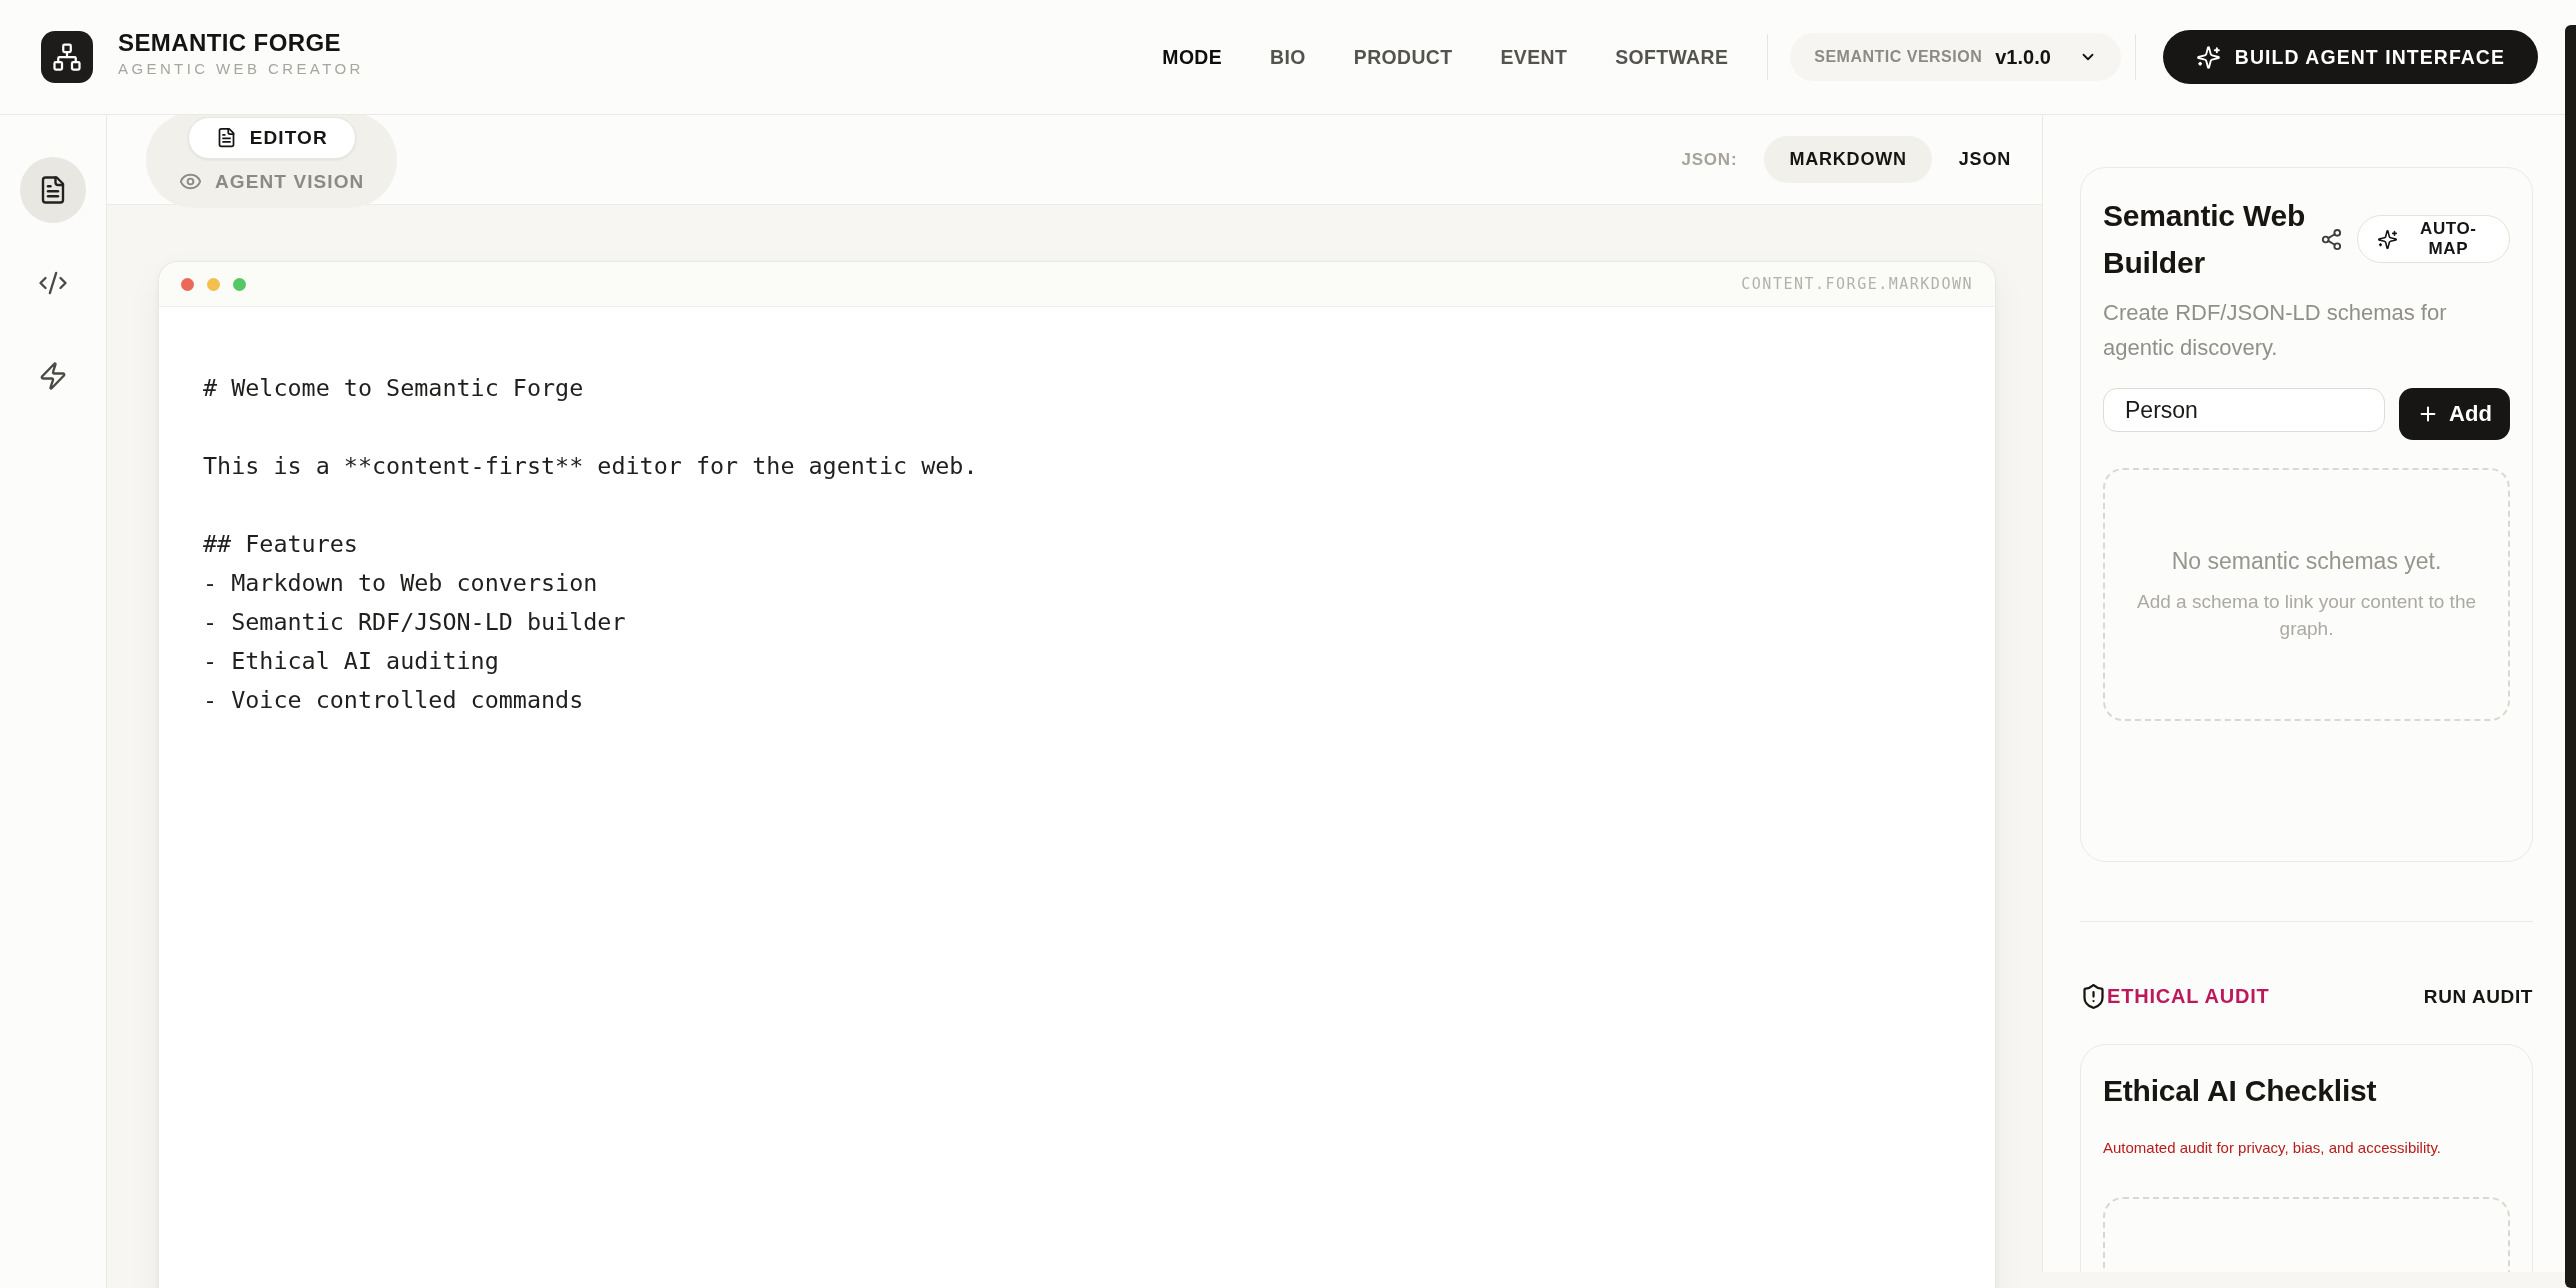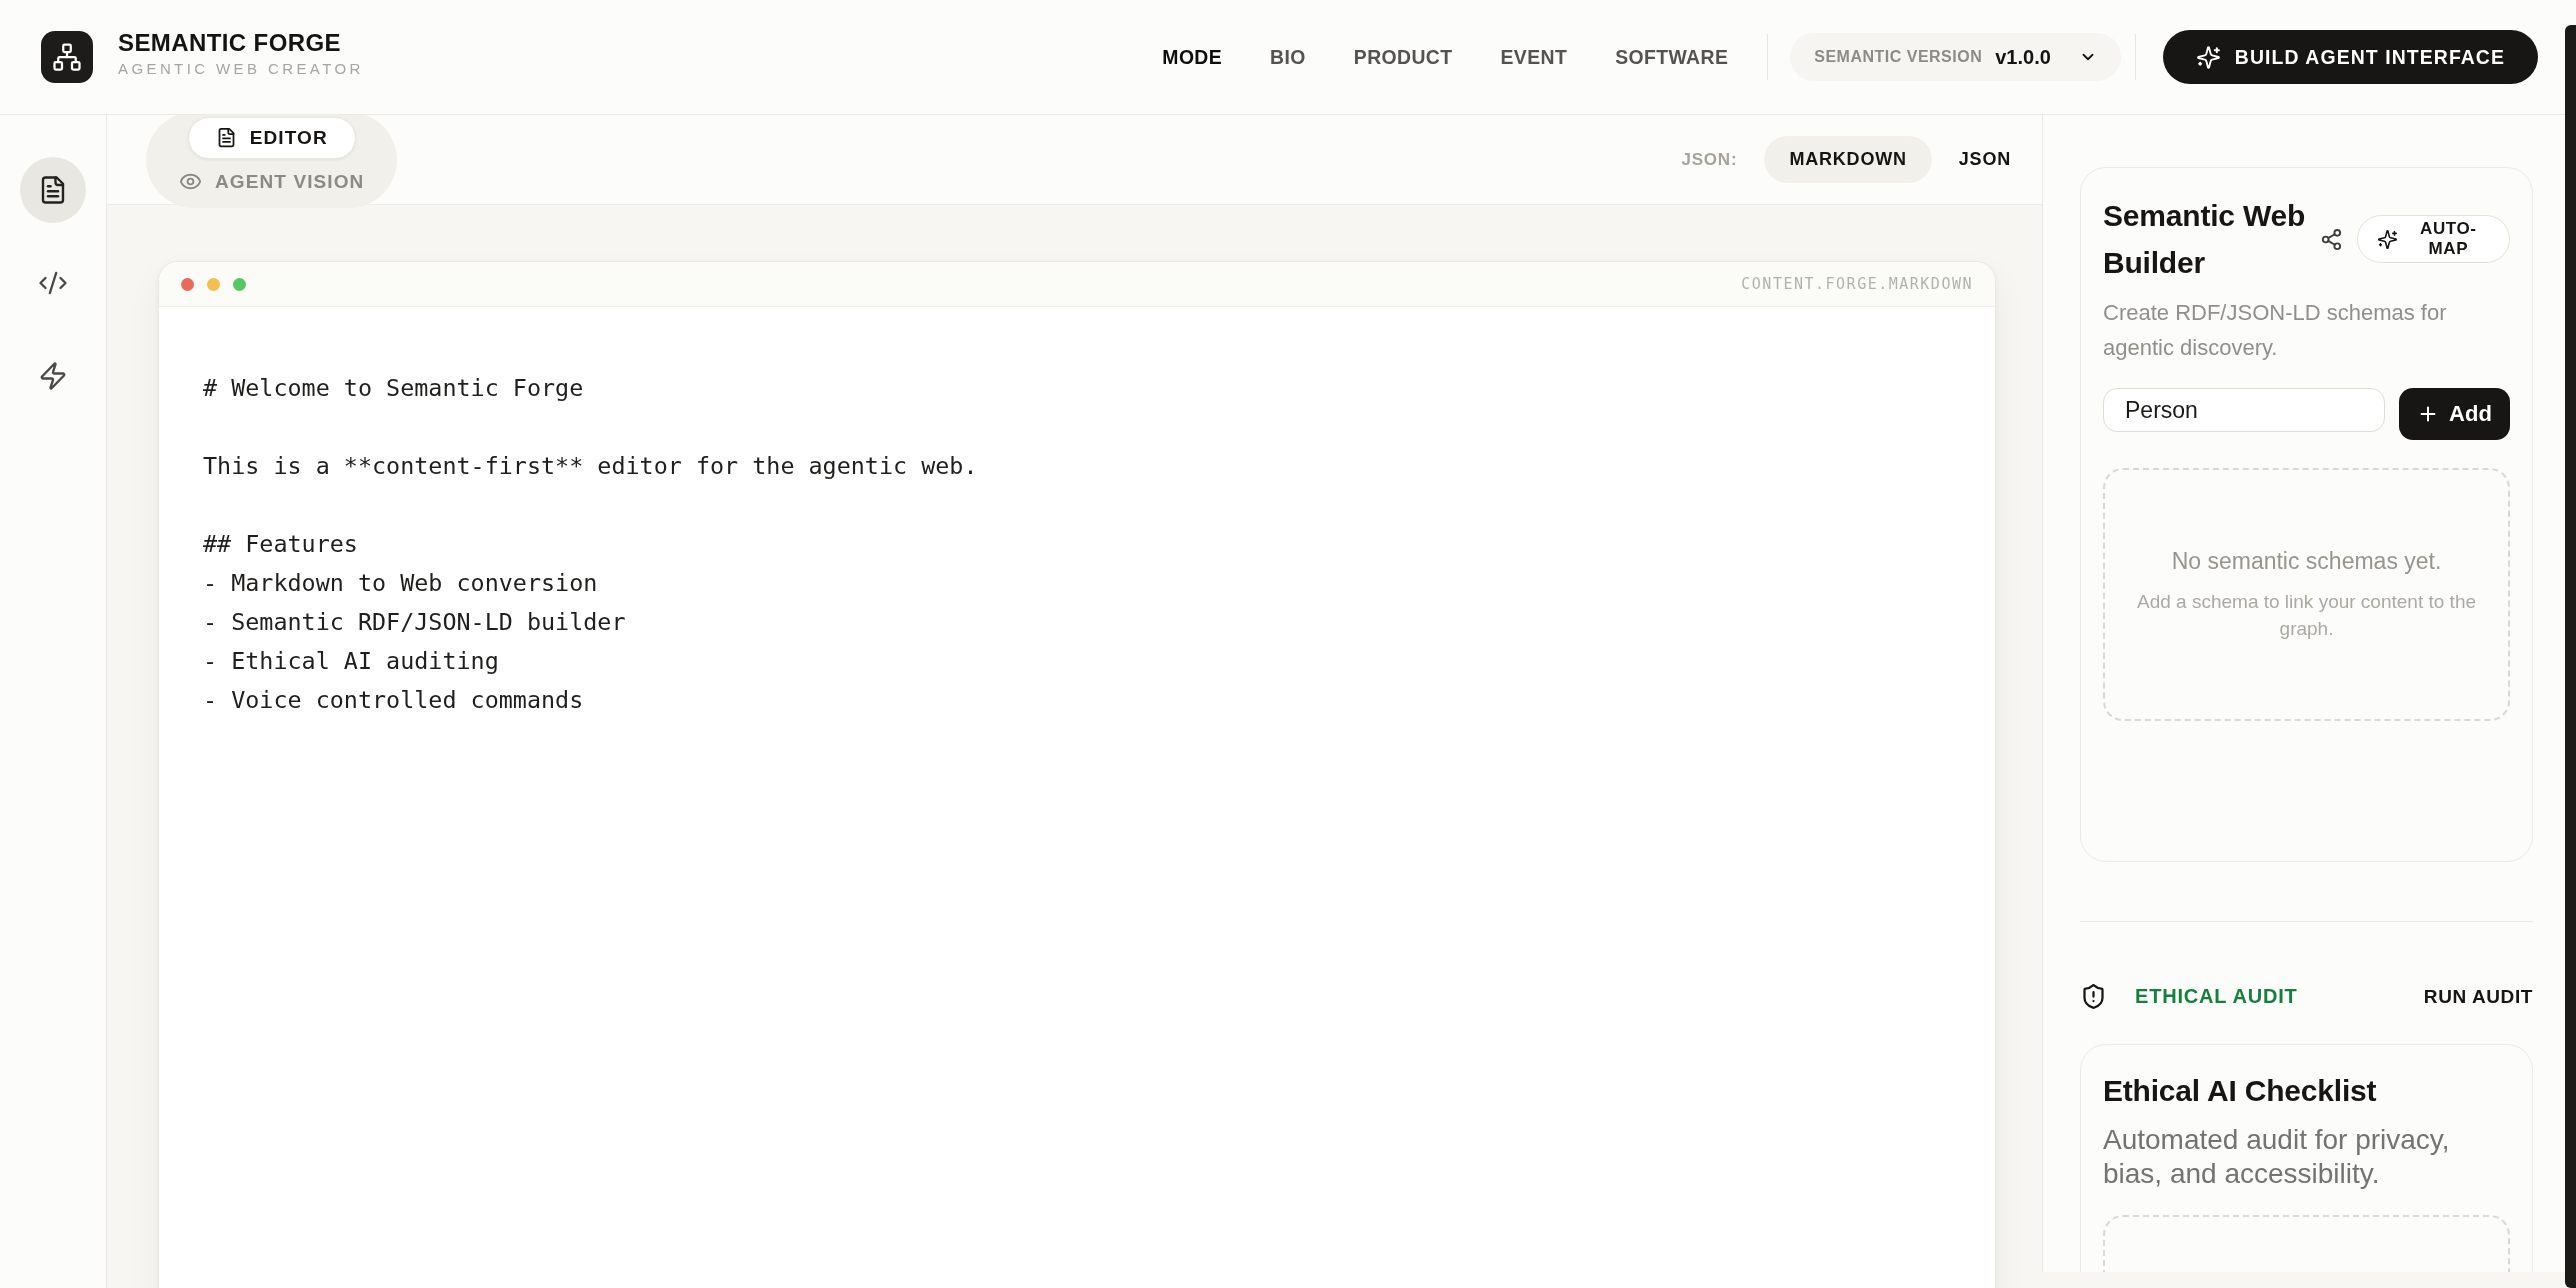--- a/index.html
+++ b/index.html
@@ -87,27 +87,27 @@
                 padding:0 21px;font-size:23px;color:#1b1a18;font-family:inherit;outline:none;min-width:0;}
   .add-btn{width:111px;height:52px;border-radius:14px;background:#171614;color:#fff;display:flex;
            align-items:center;justify-content:center;gap:10px;font-size:22px;font-weight:600;
            border:none;cursor:pointer;font-family:inherit;flex:none;}
   .dash-box{margin-top:28px;height:253px;border:2px dashed #dad8d1;border-radius:20px;display:flex;
             flex-direction:column;align-items:center;justify-content:center;text-align:center;padding:0 20px;}
   .empty-title{font-size:23px;color:#97958e;}
   .empty-hint{margin-top:13px;font-size:19px;line-height:27px;color:#aba9a2;max-width:408px;}
   .panel-div{height:1px;background:#eceae5;margin-top:59px;}
   .audit-row{display:flex;align-items:center;margin-top:61px;}
-  .audit-label{display:flex;align-items:center;gap:28px;font-size:20px;font-weight:800;
-               letter-spacing:0.8px;color:#15803d;}
+  .audit-label{display:flex;align-items:center;gap:0;font-size:20px;font-weight:800;
+               letter-spacing:0.8px;color:#be185d;}
   .run-audit{margin-left:auto;font-size:19px;font-weight:800;letter-spacing:0.6px;color:#181613;
              background:transparent;border:none;cursor:pointer;font-family:inherit;padding:0;}
   .a-card{margin-top:34px;border:1px solid #eceae4;border-radius:26px;padding:26px 22px;height:418px;background:#fcfcfa;}
   .a-title{font-size:30px;font-weight:700;color:#181613;letter-spacing:-0.2px;line-height:40px;}
-  .a-sub{margin-top:12px;font-size:28px;line-height:34px;color:#737373;width:388px;}
+  .a-sub{margin-top:12px;font-size:15px;line-height:50px;color:#b91c1c;width:388px;}
   .a-dash{margin-top:24px;height:229px;border:2px dashed #dad8d1;border-radius:20px;}
 
   
   .scrollbar{position:absolute;top:25px;right:0;width:11px;height:1263px;background:#1b1a17;
              border-radius:6px 0 0 6px;z-index:9;cursor:pointer;}
 </style>
 </head>
 <body>
 
 <div class="app">

